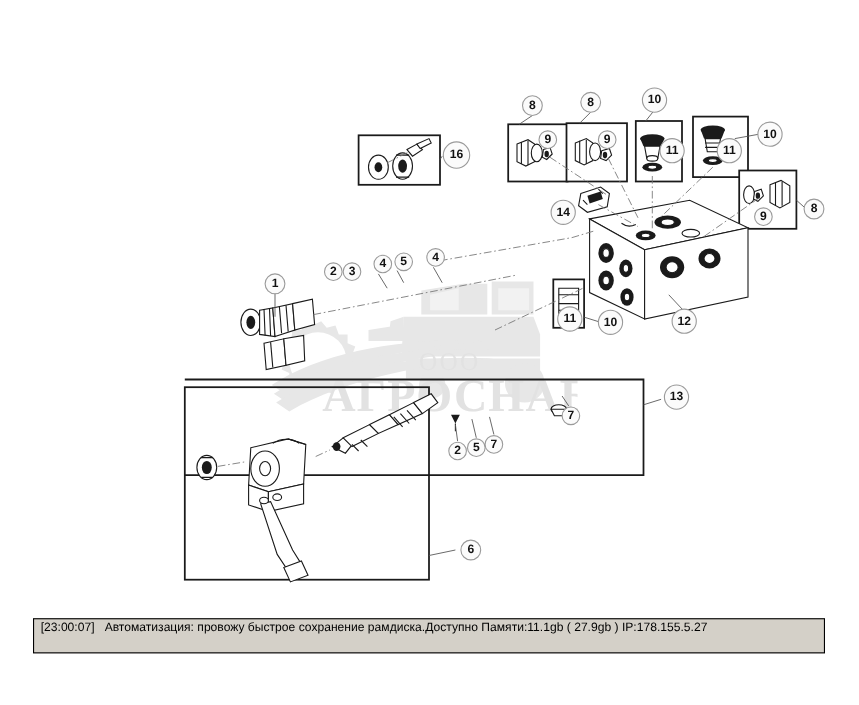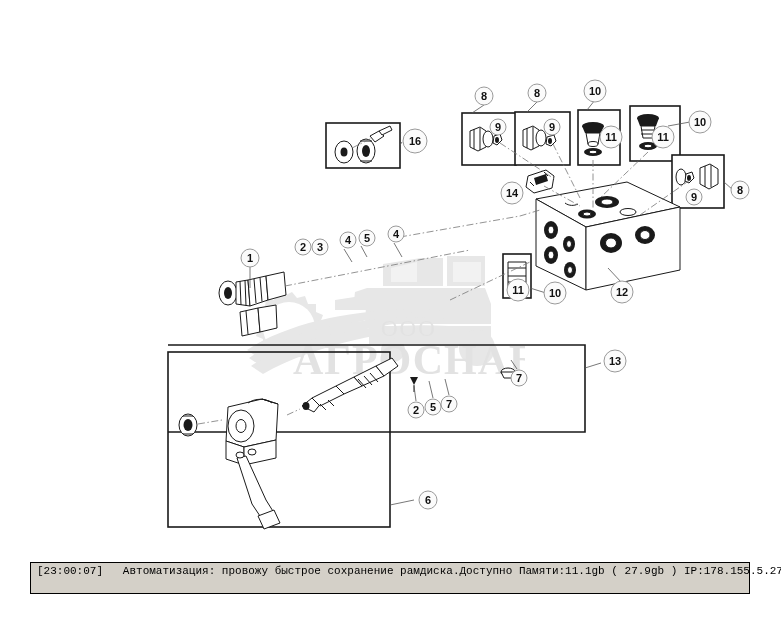--- a/index.html
+++ b/index.html
@@ -52,21 +52,21 @@
     left: 30px;
     top: 562px;
     width: 720px;
     height: 32px;
     background: #d4d0c8;
     border: 1px solid #000000;
     box-sizing: border-box;
     padding: 2px 4px 0 6px;
   }
   .status-line {
-    font-family: Liberation Mono, monospace;
+    font-family: Liberation Sans, sans-serif;
     font-size: 11px;
     line-height: 13px;
     color: #000000;
     white-space: nowrap;
     letter-spacing: 0px;
   }
   .status-time { display: inline; }
   .status-msg  { display: inline; }
 </style>
 </head>

